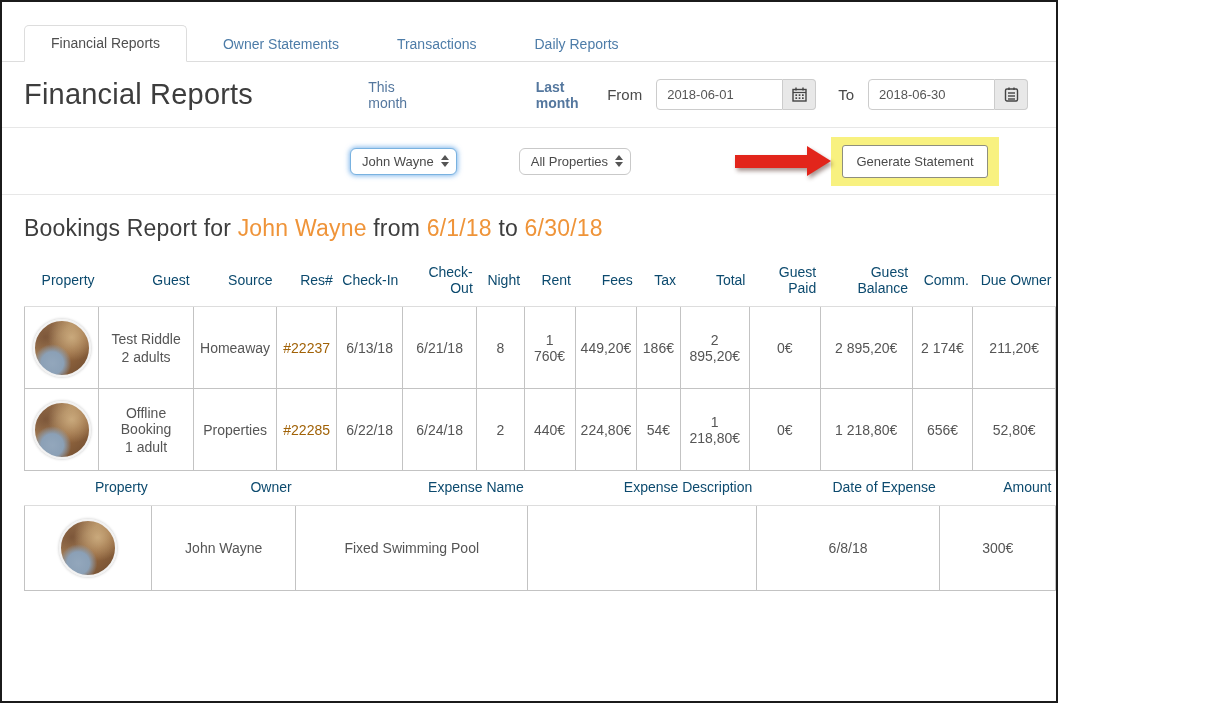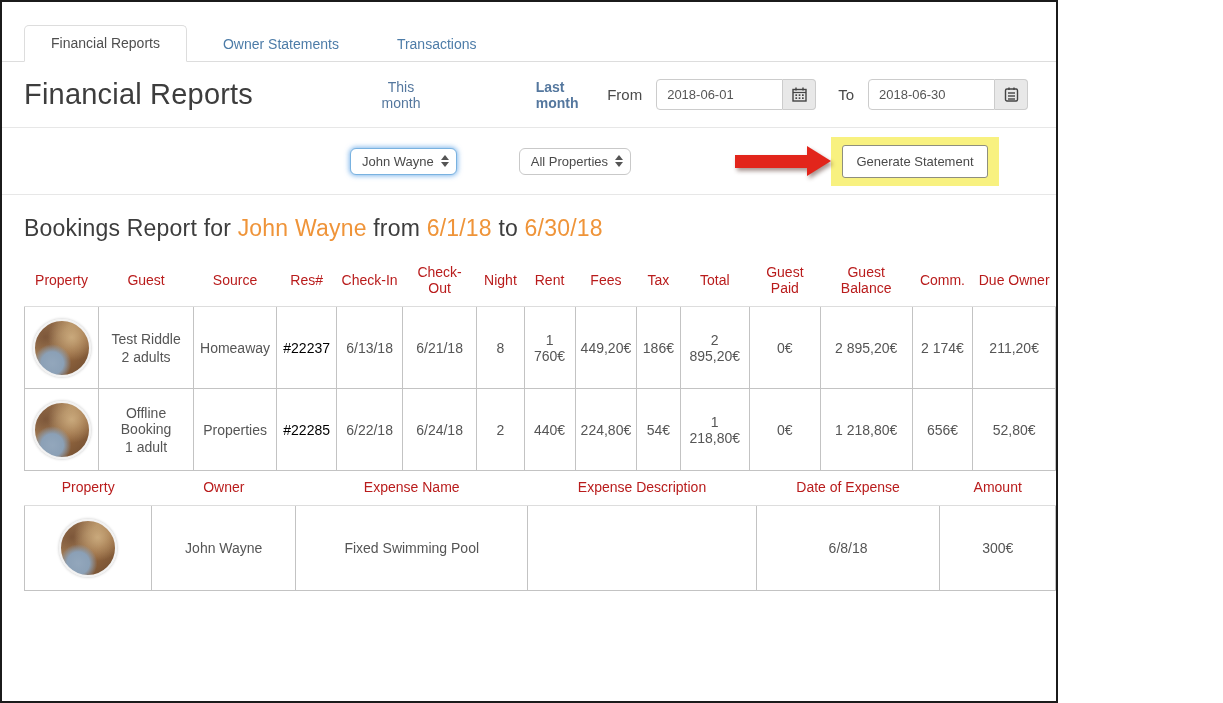--- a/index.html
+++ b/index.html
@@ -9,21 +9,21 @@
 
   
   .tabbar { display:flex; align-items:flex-end; margin-top:23px; padding-left:22px; border-bottom:1px solid #ddd; height:37px; }
   .tab { font-size:14px; padding:9px 22px; cursor:pointer; color:#4d7ca8; margin-right:14px; }
   .tab.active { background:#fff; color:#4f4f4f; border:1px solid #ddd; border-bottom:1px solid #fff; border-radius:5px 5px 0 0; margin-bottom:-1px; padding:9px 26px 10px 26px; }
 
   
   .header-row { display:flex; align-items:center; padding:0 28px 0 22px; height:66px; border-bottom:1px solid #e7e7e7; }
   .page-title { font-size:29px; color:#3d3d3d; font-weight:400; letter-spacing:.2px; width:330px; }
   .quick-link { font-size:14px; color:#54779e; cursor:pointer; }
-  .quick-link.first { margin-left:32px;text-align:center; }
+  .quick-link.first { margin-left:32px; }
   .quick-link.second { margin-left:102px;font-weight:bold; }
   .date-group { display:flex; align-items:center; margin-left:auto; }
   .date-label { font-size:15px; color:#4a4a4a; margin-right:14px; }
   .input-group { display:flex; height:31px; }
   .date-input { width:127px; height:31px; border:1px solid #ccc; border-radius:4px 0 0 4px; padding:8px 10px; font-size:13px; color:#555; font-family:"Liberation Sans",sans-serif; outline:none; }
   .cal-btn { width:33px; height:31px; border:1px solid #ccc; border-left:none; border-radius:0 4px 4px 0; background:#e8e8e8; display:flex; align-items:center; justify-content:center; cursor:pointer; }
   .to-label { margin:0 14px 0 22px; }
 
   
   .filter-row { display:flex; align-items:center; height:67px; border-bottom:1px solid #e7e7e7; padding-right:57px; position:relative; }
@@ -41,46 +41,47 @@
   .red-arrow .head { width:0; height:0; border-top:15px solid transparent; border-bottom:15px solid transparent; border-left:24px solid #e2251b; }
   .highlight-box { width:168px; height:49px; background:#f8f180; display:flex; align-items:center; justify-content:center; }
   .generate-btn { background:#fff; border:1px solid #8e8e7e; border-radius:3px; font-size:13px; color:#4a4a4a; padding:8px 13px; cursor:pointer; font-family:"Liberation Sans",sans-serif; }
 
   
   .section-heading { font-size:23px; color:#3d3d3d; font-weight:400; margin:20px 0 14px 22px; letter-spacing:.2px; }
   .hl { color:#ef9439; }
 
   
   table { border-collapse:collapse; table-layout:fixed; margin-left:22px; }
-  thead th { font-size:14px; font-weight:400; color:#b91c1c; padding:8px 4px 10px; border-bottom:1px solid #ddd; }
+  thead th { font-size:14px; font-weight:400; color:#0c4a6e; padding:8px 4px 10px; border-bottom:1px solid #ddd;text-align:right; }
   tbody td { border:1px solid #c3c3c3; text-align:center; font-size:14px; color:#555; padding:4px; }
   .bookings-table tbody tr { height:82px; }
   .expenses-table tbody tr { height:85px; }
   .avatar { width:58px; height:58px; border-radius:50%; margin:0 auto; border:2px solid #f2f2f2; box-shadow:0 0 3px rgba(0,0,0,.25);
     background:
       radial-gradient(circle at 32% 78%, #93a7bc 0%, #8ba0b6 20%, rgba(140,160,180,0) 34%),
       radial-gradient(circle at 68% 30%, #c9a97c 0%, rgba(200,170,120,0) 45%),
       radial-gradient(circle at 20% 30%, #7d573a 0%, rgba(125,87,58,0) 50%),
       linear-gradient(140deg, #8a6142 0%, #b08a5e 35%, #96683f 60%, #6b4a30 100%); }
   .guest-cell .g-name { display:block; }
   .guest-cell .g-detail { display:block; margin-top:2px; }
-  .res-link { color:#000000; cursor:pointer; text-decoration:none; }
+  .res-link { color:#a16207; cursor:pointer; text-decoration:none; }
 
   
   .cal-icon { display:block; }
 </style>
 </head>
 <body>
 
 <div class="frame">
 
   <div class="tabbar">
     <div class="tab active">Financial Reports</div>
     <div class="tab">Owner Statements</div>
     <div class="tab">Transactions</div>
+    <div class="tab">Daily Reports</div>
   </div>
 
   <div class="header-row">
     <div class="page-title">Financial Reports</div>
     <span class="quick-link first">This month</span>
     <span class="quick-link second">Last month</span>
     <div class="date-group">
       <span class="date-label">From</span>
       <span class="input-group">
         <input class="date-input" value="2018-06-01" style="">

